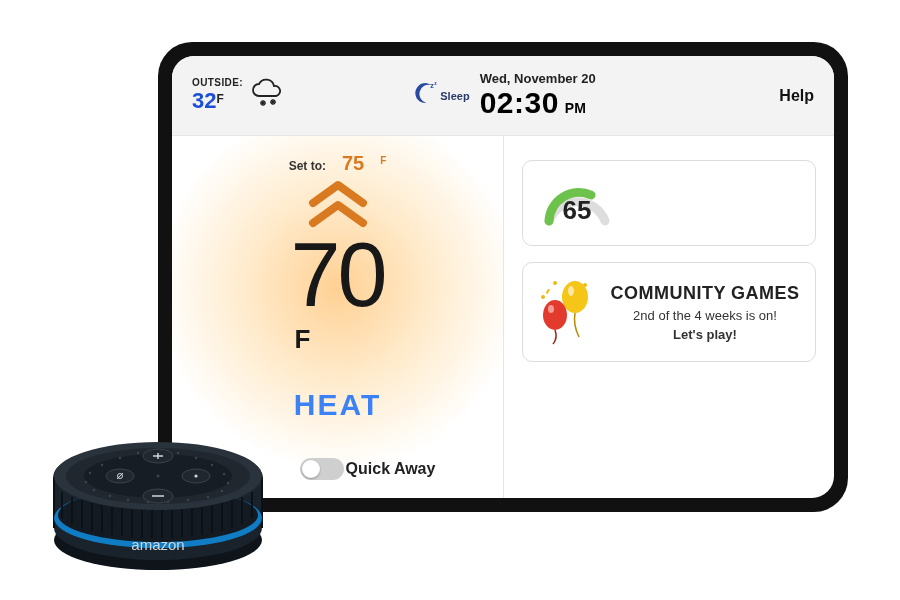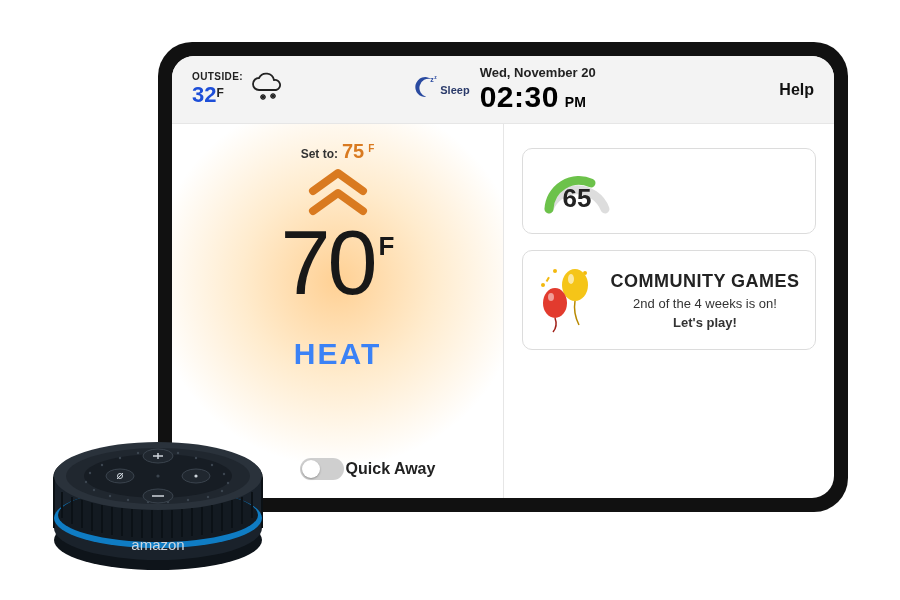--- a/index.html
+++ b/index.html
@@ -24,21 +24,21 @@
   .screen {
     width: 100%;
     height: 100%;
     background: #fff;
     border-radius: 22px;
     overflow: hidden;
     display: flex;
     flex-direction: column;
   }
   .topbar {
-    height: 68px;
+    height: 80px;
     background: #f3f3f3;
     border-bottom: 1px solid #e6e6e6;
     display: flex;
     align-items: center;
     padding: 0 20px;
     position: relative;
   }
   .outside-block {
     display: flex;
     align-items: center;
@@ -81,26 +81,26 @@
     align-items: center;
     padding-top: 16px;
     border-right: 1px solid #e6e6e6;
   }
   .heat-glow {
     position: absolute;
     top: 0; left: 0; right: 0; bottom: 0;
     background: radial-gradient(circle at 50% 42%, rgba(255,170,60,0.55) 0%, rgba(255,190,90,0.3) 35%, rgba(255,210,140,0) 68%);
     pointer-events: none;
   }
-  .set-to-row { position: relative; z-index: 1; display: flex; align-items: baseline; gap: 4px; }
+  .set-to-row { position: relative; z-index: 1; display: flex; align-items: baseline; gap: 16px; }
   .set-to-label { font-size: 12px; font-weight: 700; color: #333; }
   .set-to-val { font-size: 20px; font-weight: 800; color: #d97a20; }
   .set-to-unit { font-size: 10px; font-weight: 800; color: #d97a20; position: relative; top: -6px; }
   .chevrons { position: relative; z-index: 1; margin-top: 4px; cursor: pointer; }
-  .temp-row { position: relative; z-index: 1; display: flex; align-items: flex-start; margin-top: 2px; }
+  .temp-row { position: relative; z-index: 1; display: flex; align-items: flex-start; margin-top: 2px; flex-direction: column; }
   .temp-big { font-size: 90px; font-weight: 300; color: #181818; line-height: 0.9; letter-spacing: -3px; }
   .temp-unit { font-size: 26px; font-weight: 600; color: #181818; margin-top: 8px; margin-left: 4px; }
   .mode-label {
     position: relative; z-index: 1;
     font-size: 30px;
     font-weight: 800;
     color: #3b82f6;
     letter-spacing: 2px;
     margin-top: 33px;
     text-align: right;

